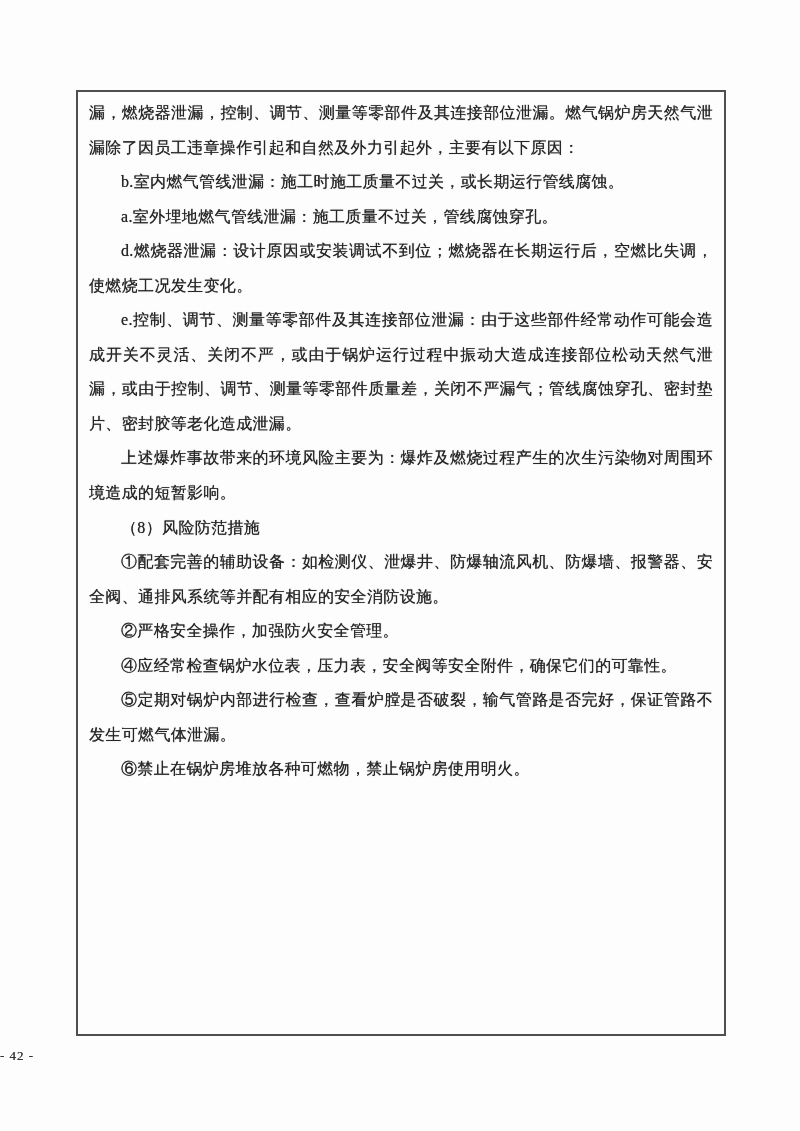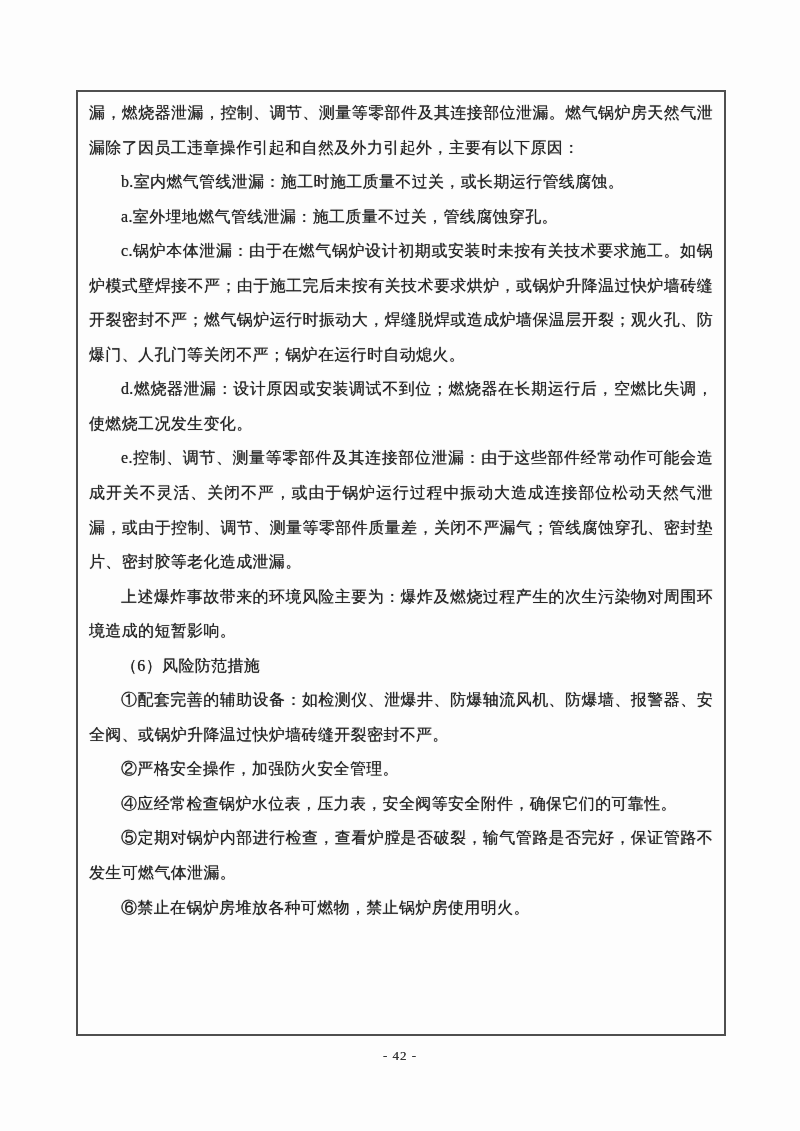--- a/index.html
+++ b/index.html
@@ -44,40 +44,38 @@
     word-break: break-all;
   }
   .para.no-indent {
     text-indent: 0;
   }
   .page-number {
     position: absolute;
     top: 1048px;
     left: 0;
     width: 100%;
-    text-align: center;
     font-size: 13px;
     letter-spacing: 1px;
     color: #333333;
     text-shadow: 0 0 0.6px rgba(51,51,51,0.8);
   }
 </style>
 </head>
 <body>
 
 <div class="page">
   <div class="content-box">
     <p class="para no-indent">漏，燃烧器泄漏，控制、调节、测量等零部件及其连接部位泄漏。燃气锅炉房天然气泄漏除了因员工违章操作引起和自然及外力引起外，主要有以下原因：</p>
     <p class="para">b.室内燃气管线泄漏：施工时施工质量不过关，或长期运行管线腐蚀。</p>
     <p class="para">a.室外埋地燃气管线泄漏：施工质量不过关，管线腐蚀穿孔。</p>
-    <p class="para">c.锅炉本体泄漏：由于在燃气锅炉设计初期或安装时未按有关技术要求施工。如锅炉模式壁焊接不严；由于施工完后未按有关技术要求烘炉，或锅炉升降温过快炉墙砖缝开裂密封不严；燃气锅炉运行时振动大，焊缝脱焊或造成炉墙保温层开裂；观火孔、防爆门、人孔门等关闭不严；锅炉在运行时自动熄火。</p>
     <p class="para">d.燃烧器泄漏：设计原因或安装调试不到位；燃烧器在长期运行后，空燃比失调，使燃烧工况发生变化。</p>
     <p class="para">e.控制、调节、测量等零部件及其连接部位泄漏：由于这些部件经常动作可能会造成开关不灵活、关闭不严，或由于锅炉运行过程中振动大造成连接部位松动天然气泄漏，或由于控制、调节、测量等零部件质量差，关闭不严漏气；管线腐蚀穿孔、密封垫片、密封胶等老化造成泄漏。</p>
     <p class="para">上述爆炸事故带来的环境风险主要为：爆炸及燃烧过程产生的次生污染物对周围环境造成的短暂影响。</p>
-    <p class="para">（6）风险防范措施</p>
-    <p class="para">①配套完善的辅助设备：如检测仪、泄爆井、防爆轴流风机、防爆墙、报警器、安全阀、或锅炉升降温过快炉墙砖缝开裂密封不严。</p>
+    <p class="para">（8）风险防范措施</p>
+    <p class="para">①配套完善的辅助设备：如检测仪、泄爆井、防爆轴流风机、防爆墙、报警器、安全阀、通排风系统等并配有相应的安全消防设施。</p>
     <p class="para">②严格安全操作，加强防火安全管理。</p>
     <p class="para">④应经常检查锅炉水位表，压力表，安全阀等安全附件，确保它们的可靠性。</p>
     <p class="para">⑤定期对锅炉内部进行检查，查看炉膛是否破裂，输气管路是否完好，保证管路不发生可燃气体泄漏。</p>
     <p class="para">⑥禁止在锅炉房堆放各种可燃物，禁止锅炉房使用明火。</p>
   </div>
   <div class="page-number">- 42 -</div>
 </div>
 
 </body></html>

